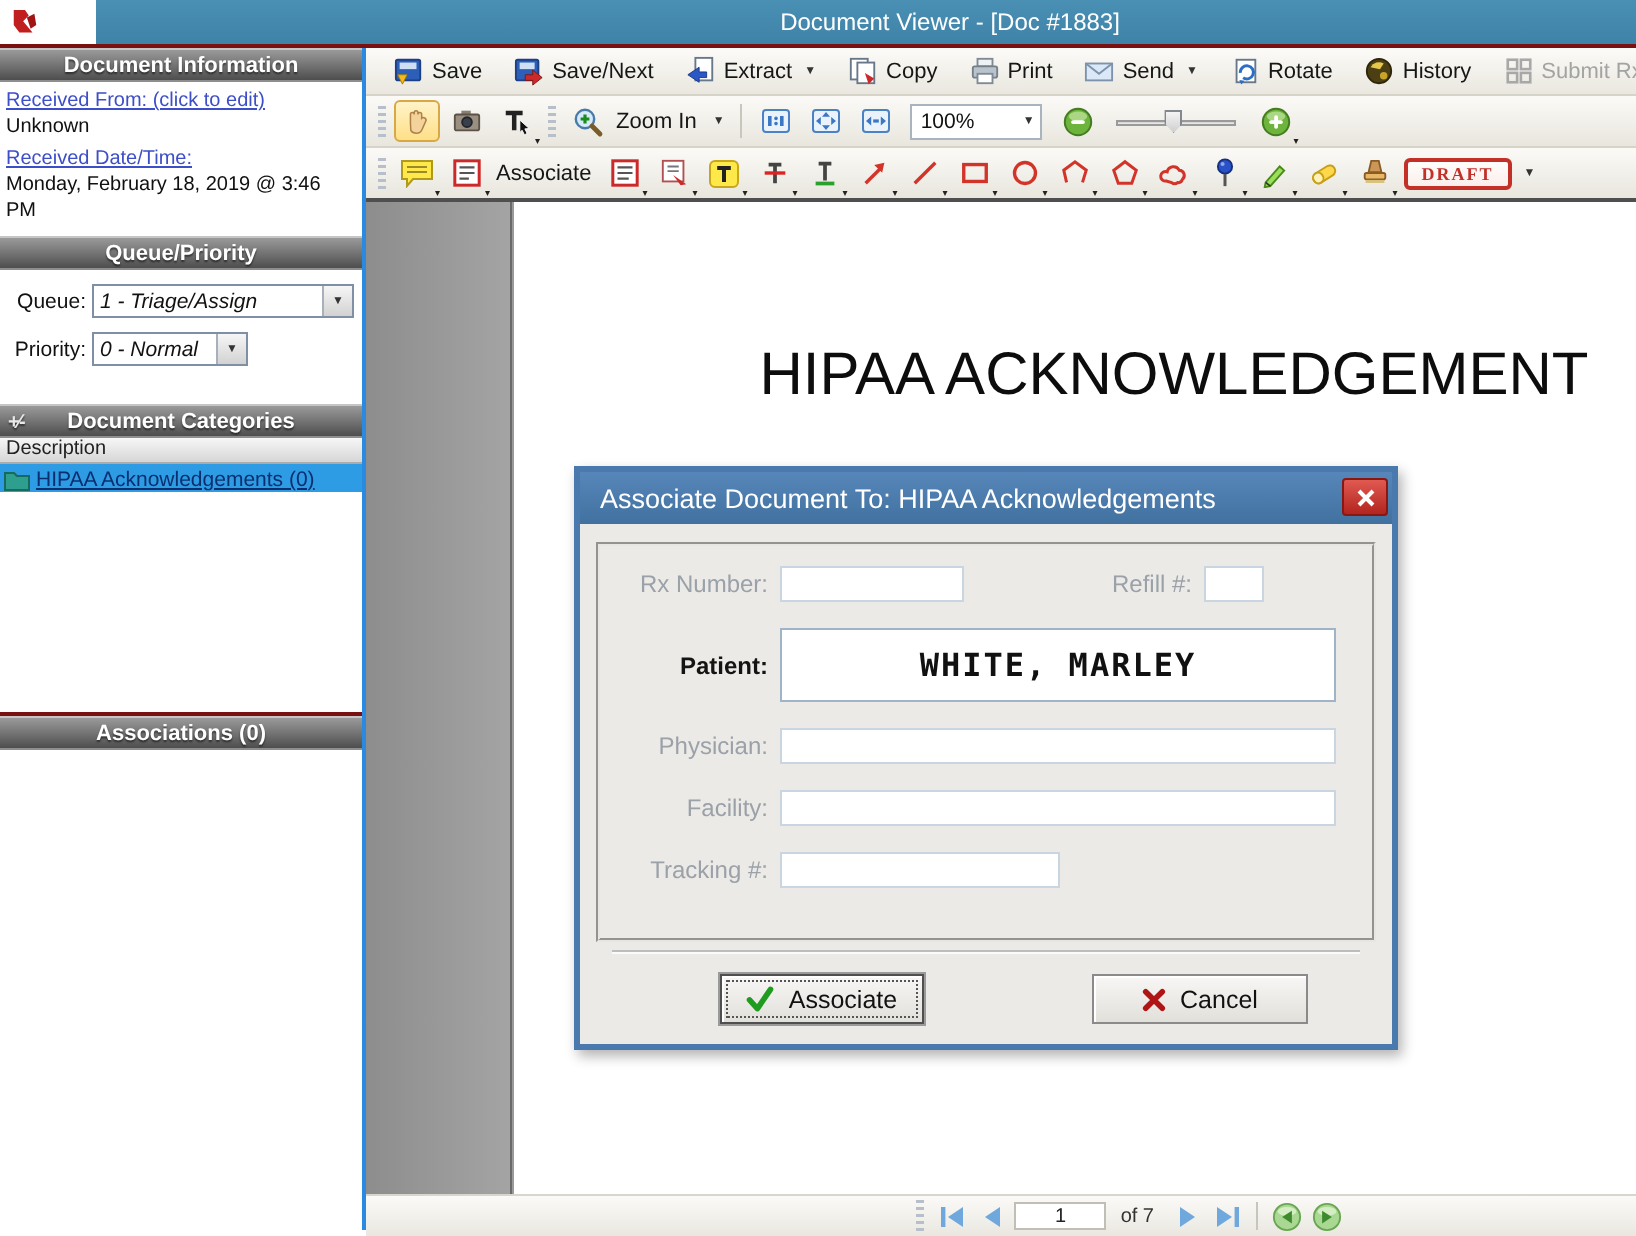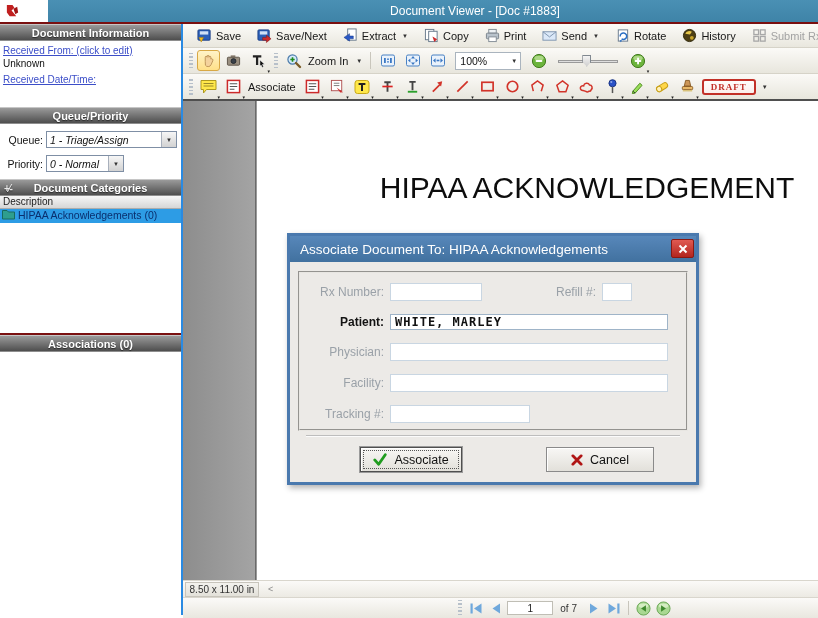--- a/index.html
+++ b/index.html
@@ -13,28 +13,28 @@
   .title-underline { position:absolute; left:0; top:22px; width:818px; height:2px; background:#7a1010; }
 
   
   .sidebar { position:absolute; left:0; top:24px; width:183px; height:591px; background:#fff; border-right:2px solid #2a8ae2; display:flex; flex-direction:column; }
   .panel-header { height:17px; line-height:16px; background:linear-gradient(#9a9a9a,#4e4e4e); border-top:1px solid #c6c6c6; border-bottom:1px solid #8e8e8e; color:#fff; font-size:11px; font-weight:bold; text-align:center; text-shadow:0 1px 1px rgba(0,0,0,.55); position:relative; flex:0 0 auto; }
   .pm-icon { position:absolute; left:4px; top:1px; color:#e8e8e8; font-size:10px; font-weight:bold; }
   .pm-icon::before { content:"+\2044 -"; letter-spacing:-1px; }
   .info-block { flex:0 0 66px; padding:3px 3px; font-size:10px; line-height:13px; }
   .link { color:#3c4ec8; text-decoration:underline; cursor:pointer; }
   .info-val { color:#101010; margin:0 0 3px; }
-  .qp-block { flex:0 0 52px; padding:7px 0 0 5px; font-size:10.5px; color:#111; }
+  .qp-block { flex:0 0 52px; padding:7px 0 12px 5px; font-size:10.5px; color:#111; }
   .qp-row { display:flex; align-items:center; margin-bottom:7px; }
   .qp-label { width:41px; text-align:right; padding-right:3px; }
   .combo { height:17px; background:#fff; border:1px solid #7f8fa5; display:flex; align-items:center; justify-content:space-between; padding-left:3px; font-size:10.5px; color:#111;font-style:italic; }
   .combo-q { width:131px; } .combo-p { width:78px; }
   .combo-btn { width:15px; height:15px; background:linear-gradient(#f6f6f6,#d2d2d2); border-left:1px solid #a8b0bc; display:flex; align-items:center; justify-content:center; font-size:6px; color:#333; }
   .cat-desc-header { flex:0 0 13px; line-height:12px; background:linear-gradient(#f7f7f7,#d6d6d6); border-bottom:1px solid #ababab; font-size:10px; padding-left:3px; color:#222; }
-  .cat-item { flex:0 0 14px; display:flex; align-items:flex-start; gap:3px; background:#2d9ce5; color:#0a2f6e; font-size:10.5px; padding-left:2px; }
+  .cat-item { flex:0 0 14px; display:flex; align-items:flex-end; gap:3px; background:#2d9ce5; color:#0a2f6e; font-size:10.5px; padding-left:2px;text-decoration:underline; }
   .cat-space { flex:0 0 110px; background:#fff; }
   .assoc-divider { flex:0 0 2px; background:#7a1010; }
   .assoc-space { flex:1 1 auto; background:#fff; }
 
   
   .main { position:absolute; left:183px; top:24px; width:635px; height:594px; display:flex; flex-direction:column; }
   .toolbar1 { flex:0 0 24px; background:linear-gradient(#fcfbf8,#e9e7de); border-bottom:1px solid #d6d3c8; display:flex; align-items:center; padding-left:9px; }
   .t1-btn { display:flex; align-items:center; gap:4px; height:20px; padding:0 5px; margin-right:6px; font-size:11px; color:#161616; cursor:default; }
   .t1-btn .lbl { white-space:nowrap; }
   .t1-btn.disabled .lbl { color:#a3a3a3; }
@@ -60,28 +60,28 @@
   .page { position:absolute; left:74px; top:0; right:0; bottom:0; background:#fff; }
   .doc-heading { position:absolute; left:99px; top:70px; width:462px; text-align:center; font-size:30px; color:#0d0d0d; font-weight:400; white-space:nowrap; }
 
   
   .dialog { position:absolute; left:287px; top:233px; width:412px; background:#eceae7; border:3px solid #4a79ae; box-shadow:2px 3px 6px rgba(0,0,0,.3); }
   .dialog-title { height:26px; background:linear-gradient(#5787ba,#41719f); color:#fff; font-size:13.5px; display:flex; align-items:center; padding-left:10px; position:relative; white-space:nowrap; }
   .dialog-close { position:absolute; right:2px; top:3px; width:23px; height:19px; background:linear-gradient(#e05a52,#b2251e); border:1px solid #8a1812; border-radius:2px; display:flex; align-items:center; justify-content:center; cursor:pointer; }
   .dialog-body { padding:9px 8px 10px; }
   .fields-panel { border:2px groove #e8e6e2; padding:10px 0 6px; }
   .f-row { display:flex; align-items:center; margin-bottom:13px; }
-  .f-row.last { margin-bottom:0; }
+  .f-row.last { margin-bottom:19px; }
   .f-label { width:90px; text-align:right; padding-right:6px; font-size:12px; color:#9aa1a8; white-space:nowrap;padding-left:20px; }
   .f-label.active { color:#141414; font-weight:bold; }
   .f-input { height:18px; border:1px solid #c9d6e2; background:#fff; font-size:12px; padding:0 3px; font-family:"Liberation Sans",sans-serif; }
   .w-rx { width:92px; } .w-refill { width:30px; }
   .w-wide { width:278px; } .w-track { width:140px; }
   .lbl-refill { width:60px; text-align:right; padding-right:6px; margin-left:60px; font-size:12px; color:#9aa1a8; }
-  .patient-input { width:278px; height:16px; border:1px solid #9fb4c8; font-family:"DejaVu Sans Mono", monospace; font-weight:bold; font-size:12px; letter-spacing:1px; color:#111; padding:0 4px; }
+  .patient-input { width:278px; height:37px; border:1px solid #9fb4c8; font-family:"DejaVu Sans Mono", monospace; font-weight:bold; font-size:16px; letter-spacing:1px; color:#111; padding:0 4px;text-align:center; }
   .btn-divider { height:1px; border-top:1px solid #bdbdbd; border-bottom:1px solid #fbfbfb; margin:4px 8px 10px; }
   .btn-row { display:flex; margin-left:62px; gap:84px; }
   .dlg-btn { height:25px; background:linear-gradient(#f8f7f5,#e2e0da); border:1px solid #8a8a8a; box-shadow:inset 1px 1px 0 #fff; display:flex; align-items:center; justify-content:center; gap:7px; font-size:12.5px; color:#111; cursor:pointer; }
   .dlg-btn.assoc { width:102px; border:1px solid #4f4f4f; outline:1px dotted #555; outline-offset:-4px; box-shadow:inset 1px 1px 0 #fff, 0 0 0 1px #9a9a9a; }
   .dlg-btn.cancel { width:108px; }
 
   
   .status-row { flex:0 0 17px; background:linear-gradient(#fbfaf8,#eceae3); border-top:1px solid #d9d6cd; display:flex; align-items:center; }
   .size-cell { width:74px; height:15px; margin-left:2px; background:linear-gradient(#f3f2ee,#e3e1d9); border:1px solid #c7c4bb; font-size:10px; display:flex; align-items:center; justify-content:center; color:#333; white-space:nowrap; }
   .collapse { font-size:9px; color:#8a8a8a; margin-left:9px; }
@@ -109,20 +109,21 @@
     </span>
   </div>
   <div class="title-underline"></div>
 
   <div class="sidebar">
     <div class="panel-header">Document Information</div>
     <div class="info-block">
       <div class="link">Received From: (click to edit)</div>
       <div class="info-val">Unknown</div>
       <div class="link">Received Date/Time:</div>
+      <div class="info-val">Monday, February 18, 2019  @  3:46 PM</div>
     </div>
 
     <div class="panel-header">Queue/Priority</div>
     <div class="qp-block">
       <div class="qp-row">
         <span class="qp-label">Queue:</span>
         <div class="combo combo-q">
           <span>1 - Triage/Assign</span>
           <span class="combo-btn">▼</span>
         </div>
@@ -498,24 +499,20 @@
       <span class="mini-dd">▼</span>
     </div>
 
     <div class="doc-area">
       <div class="gutter"></div>
       <div class="page">
         <div class="doc-heading">HIPAA ACKNOWLEDGEMENT</div>
       </div>
     </div>
 
-    <div class="status-row">
-      <div class="size-cell">8.50 x 11.00 in</div>
-      <span class="collapse">&lt;</span>
-    </div>
 
     <div class="nav-row">
       <div class="vgrip"></div>
       <div class="nav-btn">
         <svg width="14" height="13" viewBox="0 0 14 13">
             <rect x="1.5" y="1.5" width="2.2" height="10" fill="#6fa8dc"></rect>
             <path d="M12.5 1.5 L5 6.5 l7.5 5 z" fill="#6fa8dc"></path>
           </svg>
       </div>
       <div class="nav-btn">

